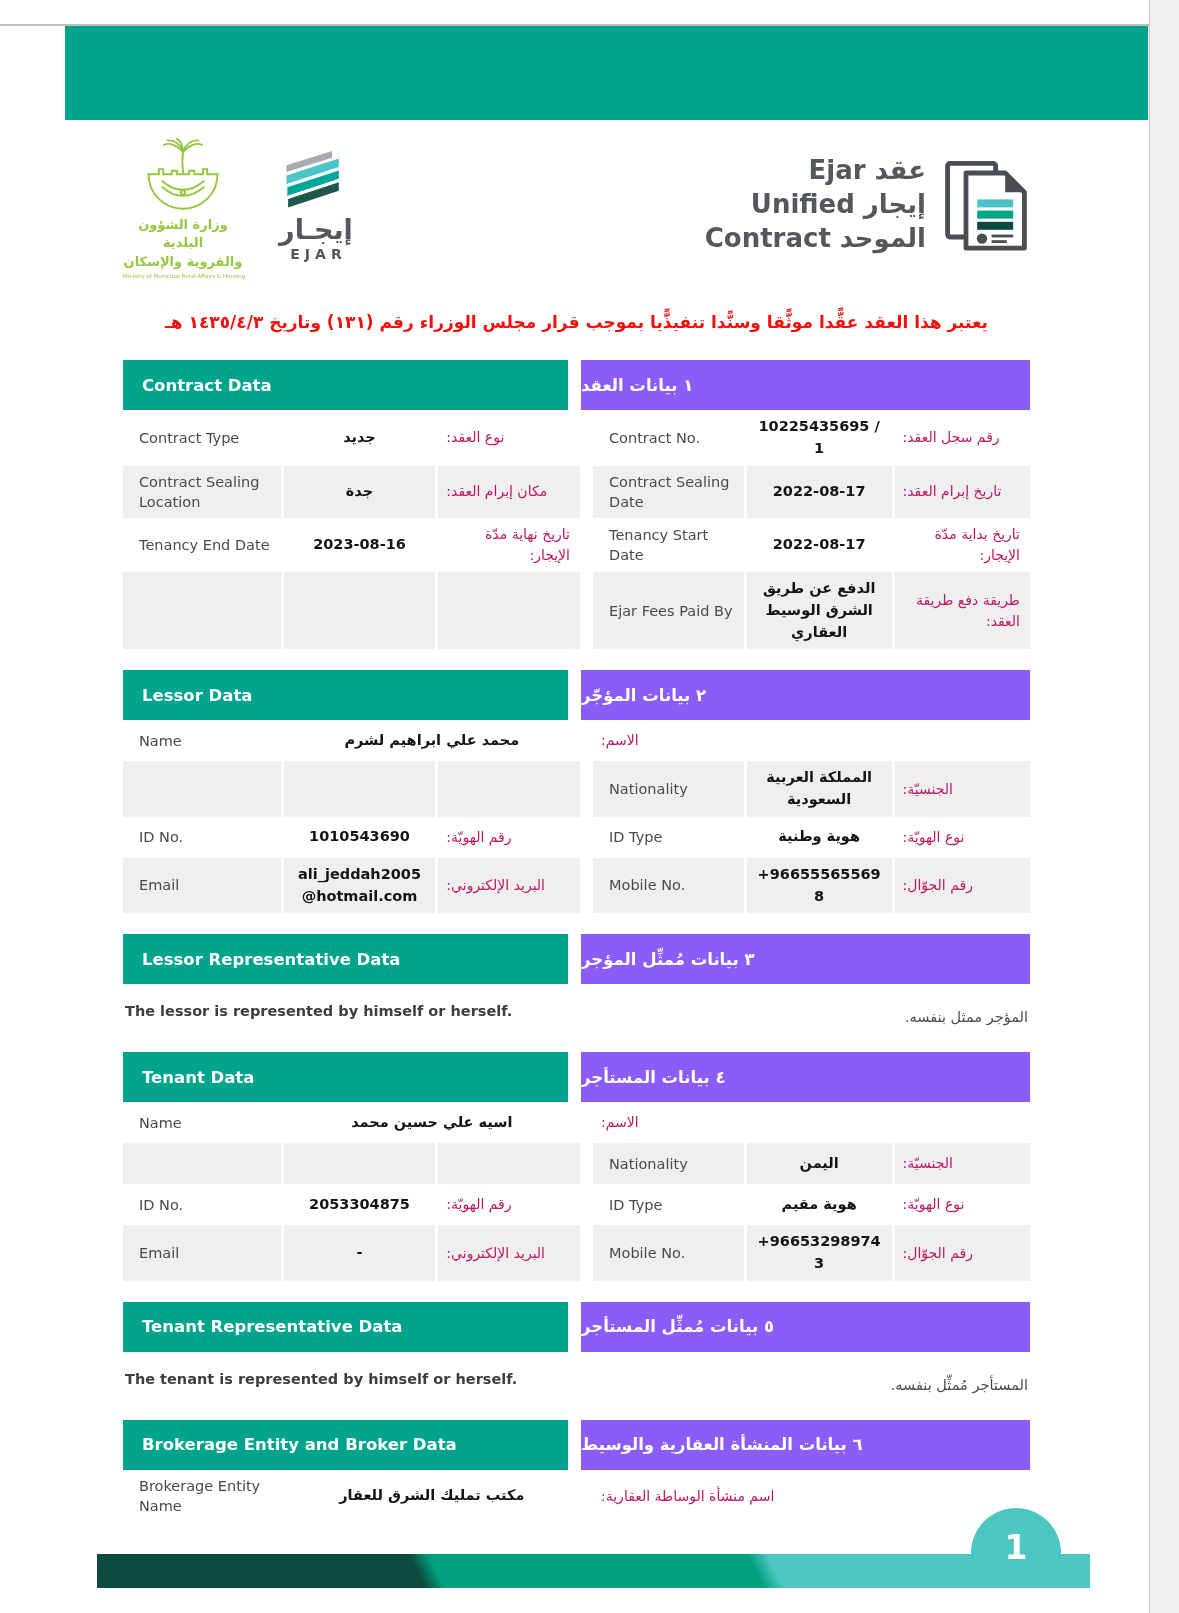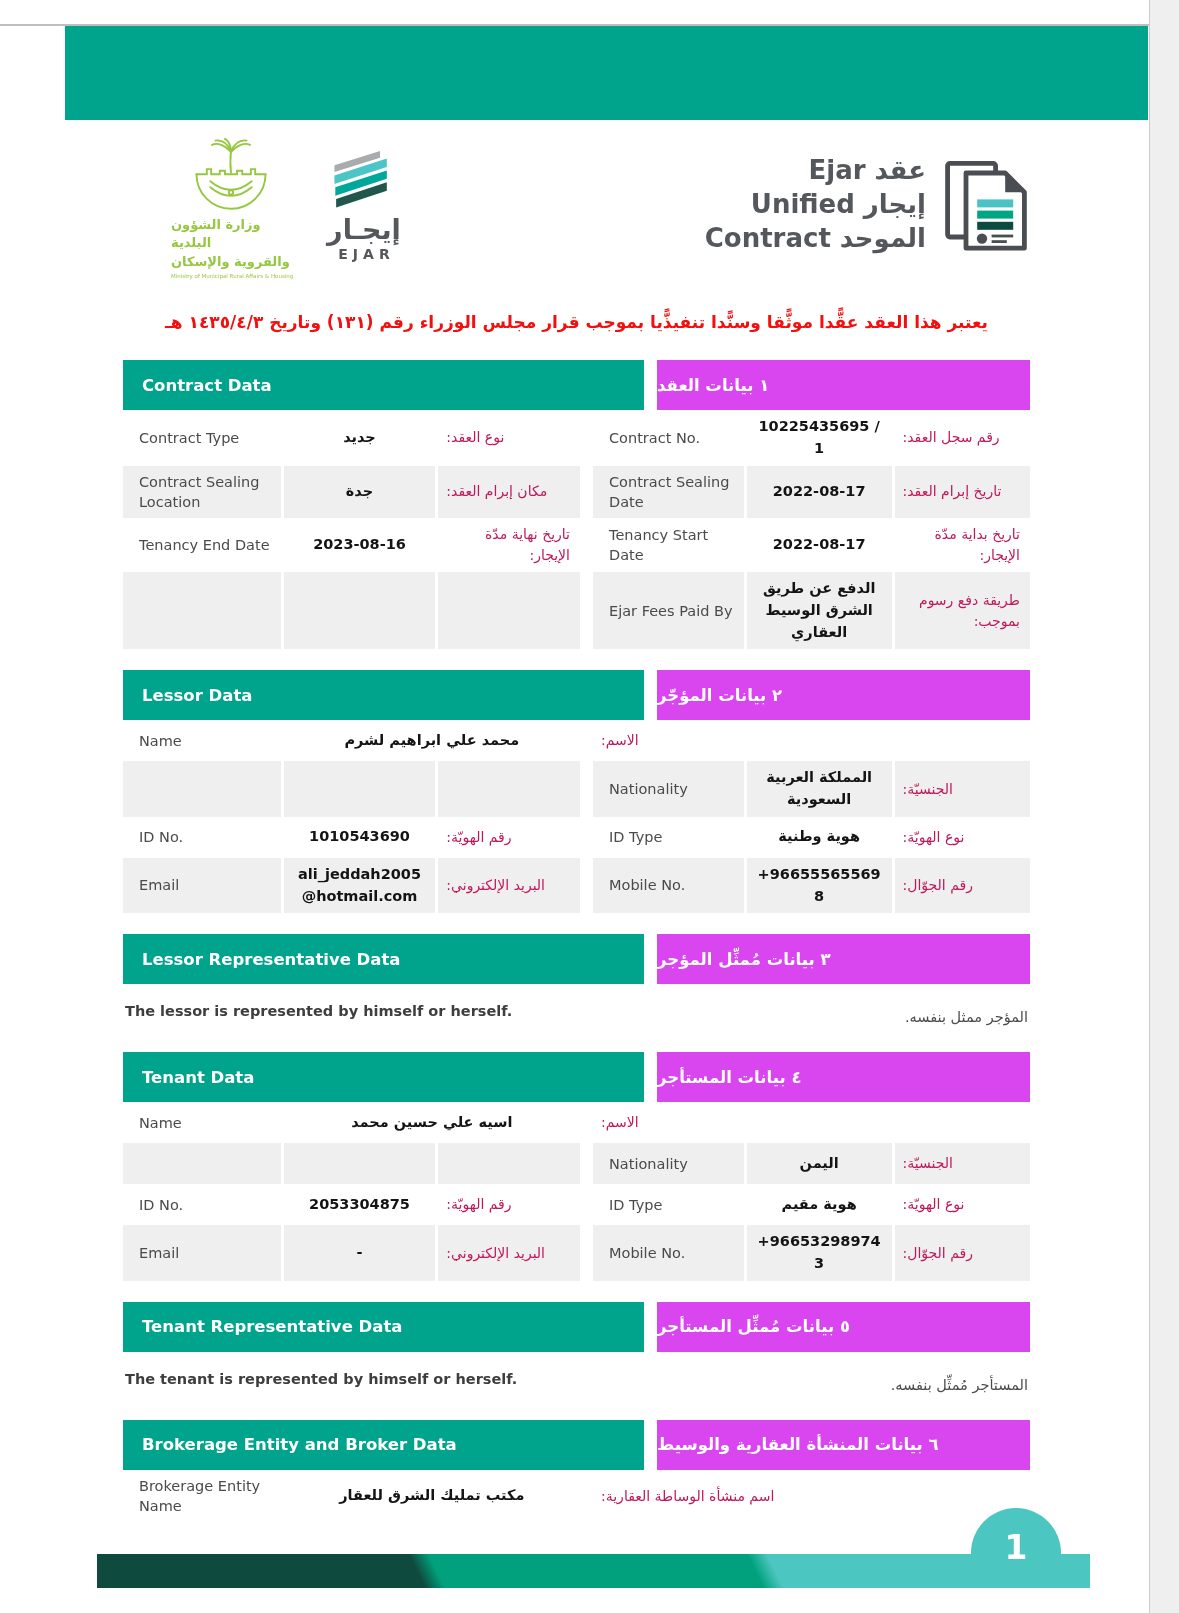--- a/index.html
+++ b/index.html
@@ -11,44 +11,44 @@
   .top-line { position:absolute; top:24px; left:0; width:100%; height:2px; background:#bfbfbf; }
   .right-strip { position:absolute; top:0; right:0; width:30px; height:100%;
     background:#efefef; border-left:1px solid #cccccc; z-index:6; }
   .topbar { position:absolute; top:26px; left:65px; width:1083px; height:94px; background:#00a38b; }
 
   .content { position:absolute; top:138px; left:123px; width:907px; }
 
   
   .logo-row { display:flex; justify-content:space-between; align-items:flex-start; height:152px; }
   .brand-left { display:flex; gap:30px; align-items:flex-start; }
-  .ministry { width:120px; text-align:left;margin-left:48px; }
+  .ministry { width:120px; text-align:center; }
   .ministry svg { display:block; margin:0 auto; }
   .ministry-ar { color:#95c83f; font-weight:bold; font-size:13px; line-height:1.35; direction:rtl; margin-top:2px; }
   .ministry-en { color:#95c83f; font-size:5.5px; margin-top:2px; white-space:nowrap; }
   .ejar-logo { width:86px; text-align:center; padding-top:10px; }
   .ejar-ar { color:#54575b; font-weight:bold; font-size:27px; margin-top:2px; direction:rtl; }
   .ejar-en { color:#54575b; font-weight:bold; font-size:14px; letter-spacing:5px; margin-top:1px; padding-left:5px; }
 
   .brand-right { display:flex; gap:16px; align-items:flex-start; padding-top:10px; }
   .title-lines { text-align:right; padding-top:6px; }
   .title-line { display:flex; justify-content:flex-end; gap:9px; color:#54575b;
     font-weight:bold; font-size:26px; line-height:1.3; }
 
   
   .notice { margin-top:22px; text-align:center; direction:rtl;
     color:#f40f0f; font-weight:bold; font-size:17px; }
 
   
   .sec { margin-top:21px; }
   .sec.first { margin-top:28px; }
   .sec-header { display:flex; gap:13px; }
-  .sec-h-left { width:521px; background:#00a38b; height:50px; color:#fff; font-weight:bold;
+  .sec-h-left { width:445px; background:#00a38b; height:50px; color:#fff; font-weight:bold;
     font-size:16.5px; padding-left:19px; display:flex; align-items:center; }
-  .sec-h-right { flex:1; background:#d946ef; height:50px; color:#fff; font-weight:bold;
+  .sec-h-right { flex:1; background:#8b5cf6; height:50px; color:#fff; font-weight:bold;
     font-size:16.5px; padding-right:19px; display:flex; align-items:center; justify-content:flex-end; direction:rtl; }
 
   .row { display:flex; gap:13px; }
   .half { width:457px; display:flex; gap:3px; }
   .half.r { flex:1; width:auto; }
   .cell { display:flex; align-items:center; min-height:41px; padding:6px 8px; }
   .c1 { flex:0 0 34.5%; color:#4b4b4b; font-size:14.5px; padding-left:16px; line-height:1.4; }
   .c2 { flex:1; justify-content:center; text-align:center; font-weight:bold; color:#141414;
     font-size:14.5px; line-height:1.5; overflow-wrap:anywhere; }
   .c3 { flex:0 0 31%; justify-content:flex-end; text-align:right; color:#be185d;
@@ -190,21 +190,21 @@
       </div>
       <div class="row shade">
         <div class="half l">
           <div class="cell c1"></div>
           <div class="cell c2"></div>
           <div class="cell c3"></div>
         </div>
         <div class="half r">
           <div class="cell c1">Ejar Fees Paid By</div>
           <div class="cell c2">الدفع عن طريق الشرق الوسيط العقاري</div>
-          <div class="cell c3">طريقة دفع رسوم بموجب:</div>
+          <div class="cell c3">طريقة دفع طريقة العقد:</div>
         </div>
       </div>
     </div>
 
     <div class="sec">
       <div class="sec-header">
         <div class="sec-h-left">Lessor Data</div>
         <div class="sec-h-right">٢ بيانات المؤجّر</div>
       </div>
       <div class="row name">

